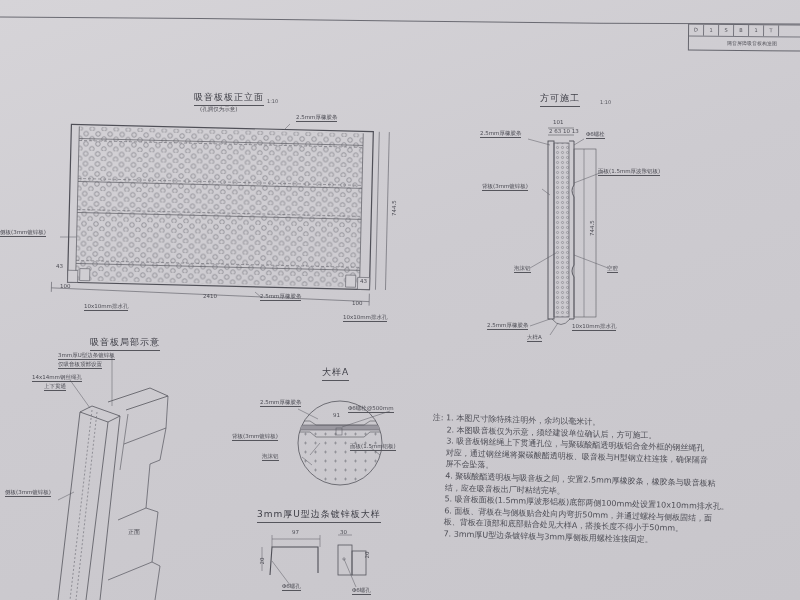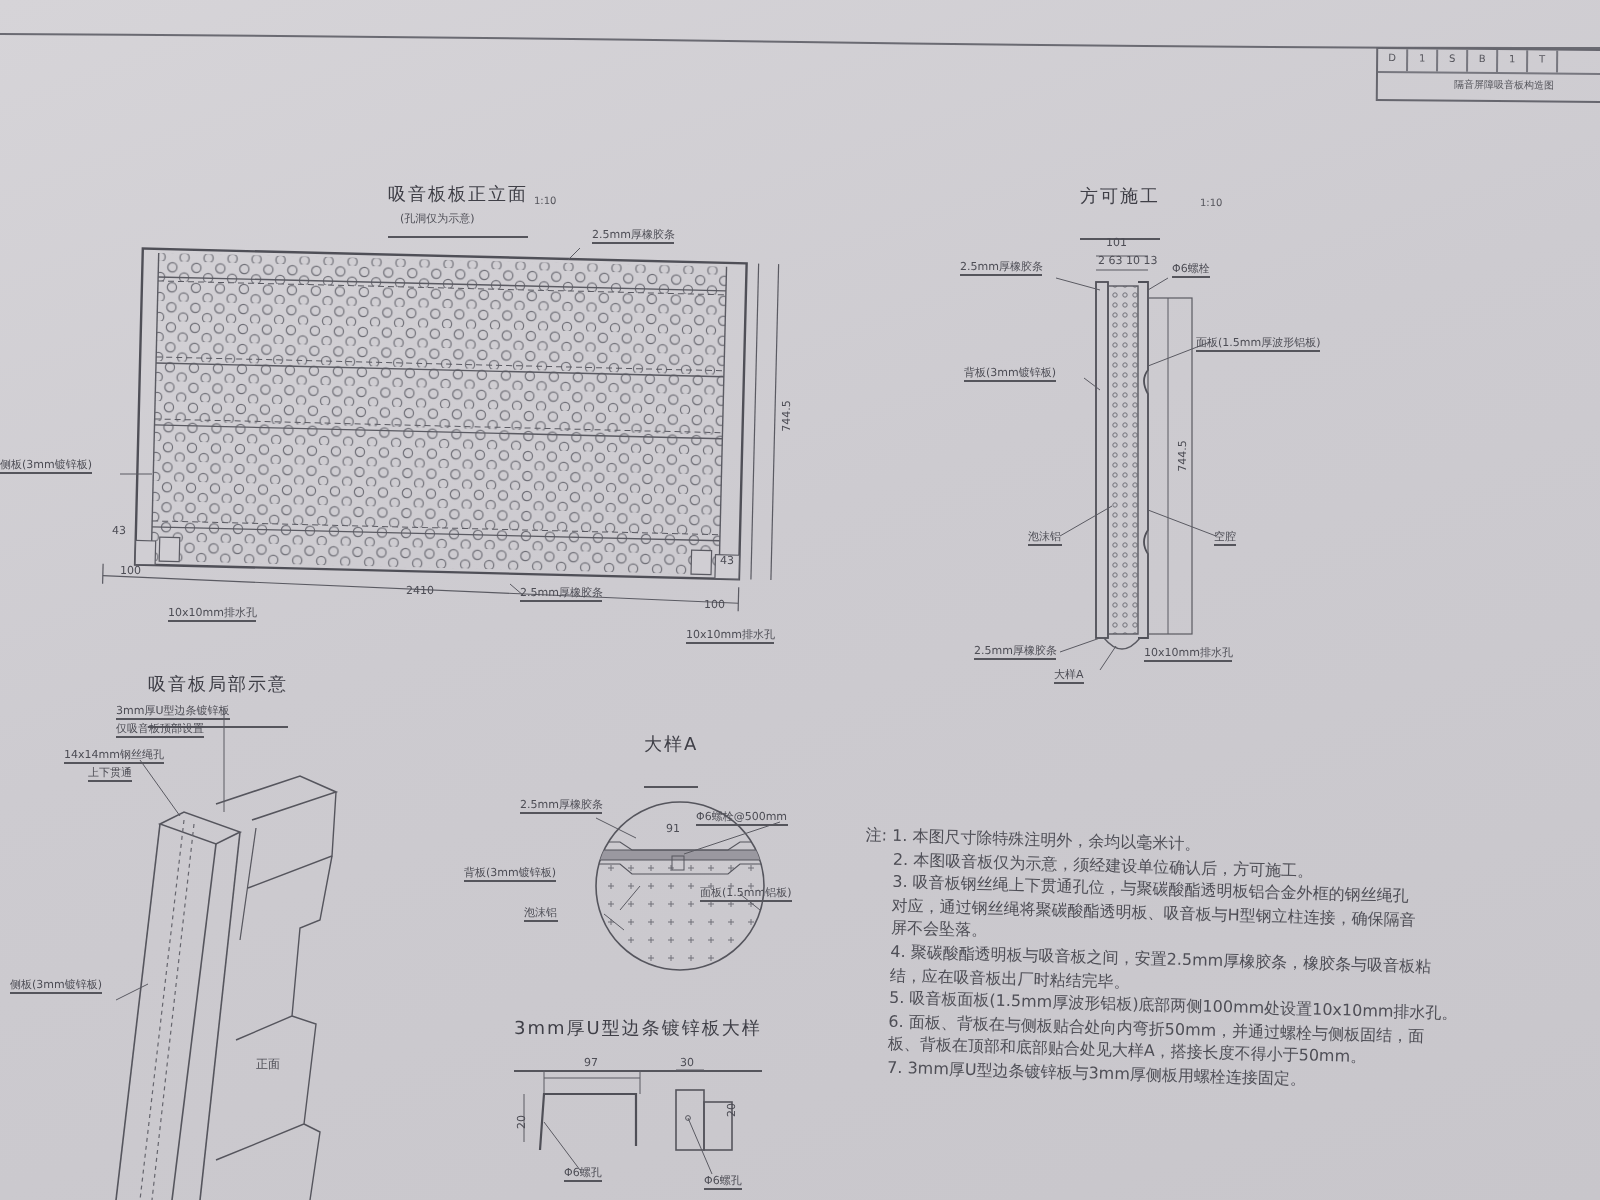--- a/index.html
+++ b/index.html
@@ -1,19 +1,19 @@
 <!DOCTYPE html>
 <html><head>
 <meta charset="utf-8">
 <style>
   html, body { margin:0; padding:0; }
   body { width:800px; height:600px; overflow:hidden; background:#cfcdd2; font-family:"DejaVu Sans", sans-serif; color:#4a4a52; position:relative; }
   .sheet { position:absolute; left:0; top:0; width:800px; height:600px; background:linear-gradient(160deg,#d6d4d8 0%,#cdcbd0 45%,#c8c6cb 100%); }
   .abs { position:absolute; }
-  .title { font-size:9px; letter-spacing:1px; border-bottom:1.5px solid #55555c; padding-bottom:14px; white-space:nowrap; color:#3f3f47; }
+  .title { font-size:9px; letter-spacing:1px; border-bottom:1.5px solid #55555c; padding-bottom:1px; white-space:nowrap; color:#3f3f47; }
   .scale { font-size:5px; color:#55555c; white-space:nowrap; }
   .lbl { font-size:5.5px; color:#4d4d55; white-space:nowrap; }
   .lbl.u { border-bottom:0.8px solid #55555c; }
   .notes { font-size:8px; line-height:11.6px; color:#4e4e56; transform:rotate(1.6deg); transform-origin:left top; }
   .notes .row { white-space:nowrap; }
   .notes .ind { padding-left:14px; }
   .tb { border:1px solid #66666e; font-size:5px; color:#55555c; }
   .tb .cell { display:inline-block; width:14px; text-align:center; border-right:0.8px solid #77777f; }
   svg { position:absolute; overflow:visible; }
 </style>
@@ -123,21 +123,21 @@
   <div class="abs lbl u" style="left:586px;top:131px;">Φ6螺栓</div>
   <div class="abs lbl u" style="left:598px;top:168px;">面板(1.5mm厚波形铝板)</div>
   <div class="abs lbl u" style="left:482px;top:183px;">背板(3mm镀锌板)</div>
   <div class="abs lbl u" style="left:514px;top:265px;">泡沫铝</div>
   <div class="abs lbl u" style="left:607px;top:265px;">空腔</div>
   <div class="abs lbl u" style="left:487px;top:322px;">2.5mm厚橡胶条</div>
   <div class="abs lbl u" style="left:572px;top:323px;">10x10mm排水孔</div>
   <div class="abs lbl u" style="left:527px;top:334px;">大样A</div>
   <div class="abs lbl" style="left:584px;top:225px;transform:rotate(-90deg);">744.5</div>
 
-  <div class="abs title" style="left:74px;top:336px;text-align:right;">吸音板局部示意</div>
+  <div class="abs title" style="left:90px;top:336px;text-align:right;">吸音板局部示意</div>
   <svg width="200" height="260" style="left:0;top:340px">
 
     <path d="M80 72 L92 66 L120 76 L108 82 Z" fill="none" stroke="#55555d" stroke-width="0.8"></path>
     <path d="M80 72 L58 260" fill="none" stroke="#55555d" stroke-width="0.8"></path>
     <path d="M108 82 L86 260" fill="none" stroke="#55555d" stroke-width="0.8"></path>
     <path d="M120 76 L100 260" fill="none" stroke="#55555d" stroke-width="0.8"></path>
     <line x1="92" y1="70" x2="70" y2="260" stroke="#66666e" stroke-width="0.6" stroke-dasharray="2 2"></line>
     <line x1="97" y1="72" x2="76" y2="260" stroke="#66666e" stroke-width="0.6" stroke-dasharray="2 2"></line>
 
     <path d="M108 62 L150 48 L168 56 L126 70" fill="none" stroke="#55555d" stroke-width="0.8"></path>

